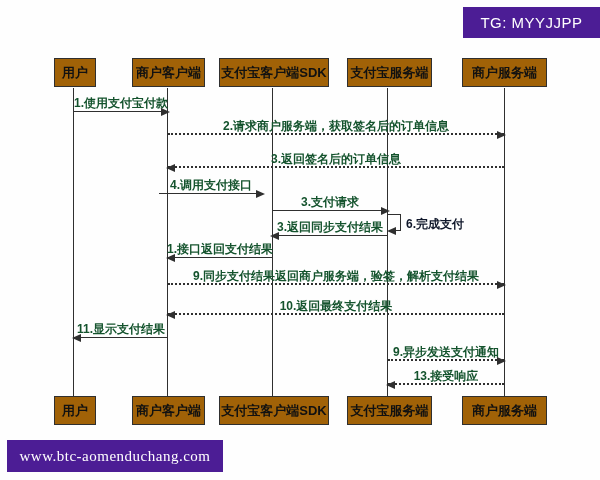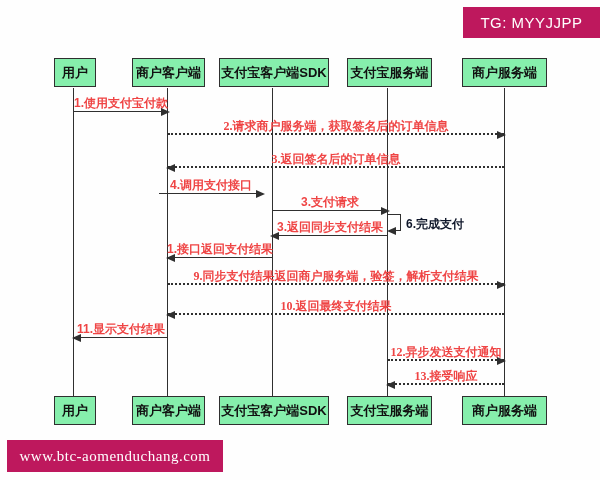--- a/index.html
+++ b/index.html
@@ -1,48 +1,48 @@
 <!DOCTYPE html>
 <html><head>
 <meta charset="utf-8">
 <style>
   html,body { margin:0; padding:0; }
   body { font-family:"Liberation Sans","DejaVu Sans",sans-serif; background:#ffffff; }
   #canvas { position:relative; width:600px; height:480px; background:#fefefe; overflow:hidden; }
 
   
-  .badge { position:absolute; background:#be185d; color:#ffffff; font-size:15px;
+  .badge { position:absolute; background:#4c1d95; color:#ffffff; font-size:15px;
            display:flex; align-items:center; justify-content:center; letter-spacing:0.5px; }
   .badge-tg { left:463px; top:7px; width:137px; height:31px; }
   .badge-wm { left:7px; top:440px; width:216px; height:32px; font-size:15px;font-family:Liberation Serif, serif; }
 
   
-  .actor { position:absolute; height:27px; border:1.5px solid #2f2f2f; background:#86efac;
+  .actor { position:absolute; height:27px; border:1.5px solid #2f2f2f; background:#a16207;
            display:flex; align-items:center; justify-content:center;
            font-size:13px; font-weight:bold; color:#111; white-space:nowrap; z-index:2; }
   .row-top .actor { top:58px; }
   .row-bottom .actor { top:396px; }
   .a-user { left:54px;  width:40px; }
   .a-mc   { left:132px; width:71px; }
   .a-sdk  { left:219px; width:108px; }
   .a-as   { left:347px; width:83px; }
   .a-ms   { left:462px; width:83px; }
 
   
   .lifeline { position:absolute; top:88px; height:308px; width:0;
               border-left:1.5px solid #2f2f2f; }
   .l-user { left:73px; } .l-mc { left:167px; } .l-sdk { left:272px; }
   .l-as { left:387px; } .l-ms { left:504px; }
 
   
   .msg { position:absolute; height:0; }
   .msg.solid  { border-top:1.5px solid #2f2f2f; }
-  .msg.dotted { border-top:2px dotted #2f2f2f;font-family:Liberation Serif, serif; }
+  .msg.dotted { border-top:2px dotted #2f2f2f; }
   .lbl { position:absolute; left:50%; transform:translateX(-50%); top:-17px;
-         font-size:12px; font-weight:bold; color:#ef4444; white-space:nowrap; }
+         font-size:12px; font-weight:bold; color:#14532d; white-space:nowrap; }
   .head-r { position:absolute; right:-2px; top:-4px; width:0; height:0;
             border-left:9px solid #2f2f2f; border-top:4px solid transparent;
             border-bottom:4px solid transparent; }
   .head-l { position:absolute; left:-2px; top:-4px; width:0; height:0;
             border-right:9px solid #2f2f2f; border-top:4px solid transparent;
             border-bottom:4px solid transparent; }
   .m1  { left:74px;  top:111px; width:94px; }
   .m2  { left:168px; top:133px; width:336px; }
   .m3  { left:168px; top:166px; width:336px; }
   .m4  { left:159px; top:193px; width:104px; }
@@ -135,21 +135,21 @@
     <span class="lbl">10.返回最终支付结果</span>
     <span class="head-l"></span>
   </div>
 
   <div class="msg solid m11">
     <span class="lbl">11.显示支付结果</span>
     <span class="head-l"></span>
   </div>
 
   <div class="msg dotted m12">
-    <span class="lbl">12.异步发送支付通知</span>
+    <span class="lbl">9.异步发送支付通知</span>
     <span class="head-r"></span>
   </div>
 
   <div class="msg dotted m13">
     <span class="lbl">13.接受响应</span>
     <span class="head-l"></span>
   </div>
 
   <div class="row-bottom">
     <div class="actor a-user">用户</div>

